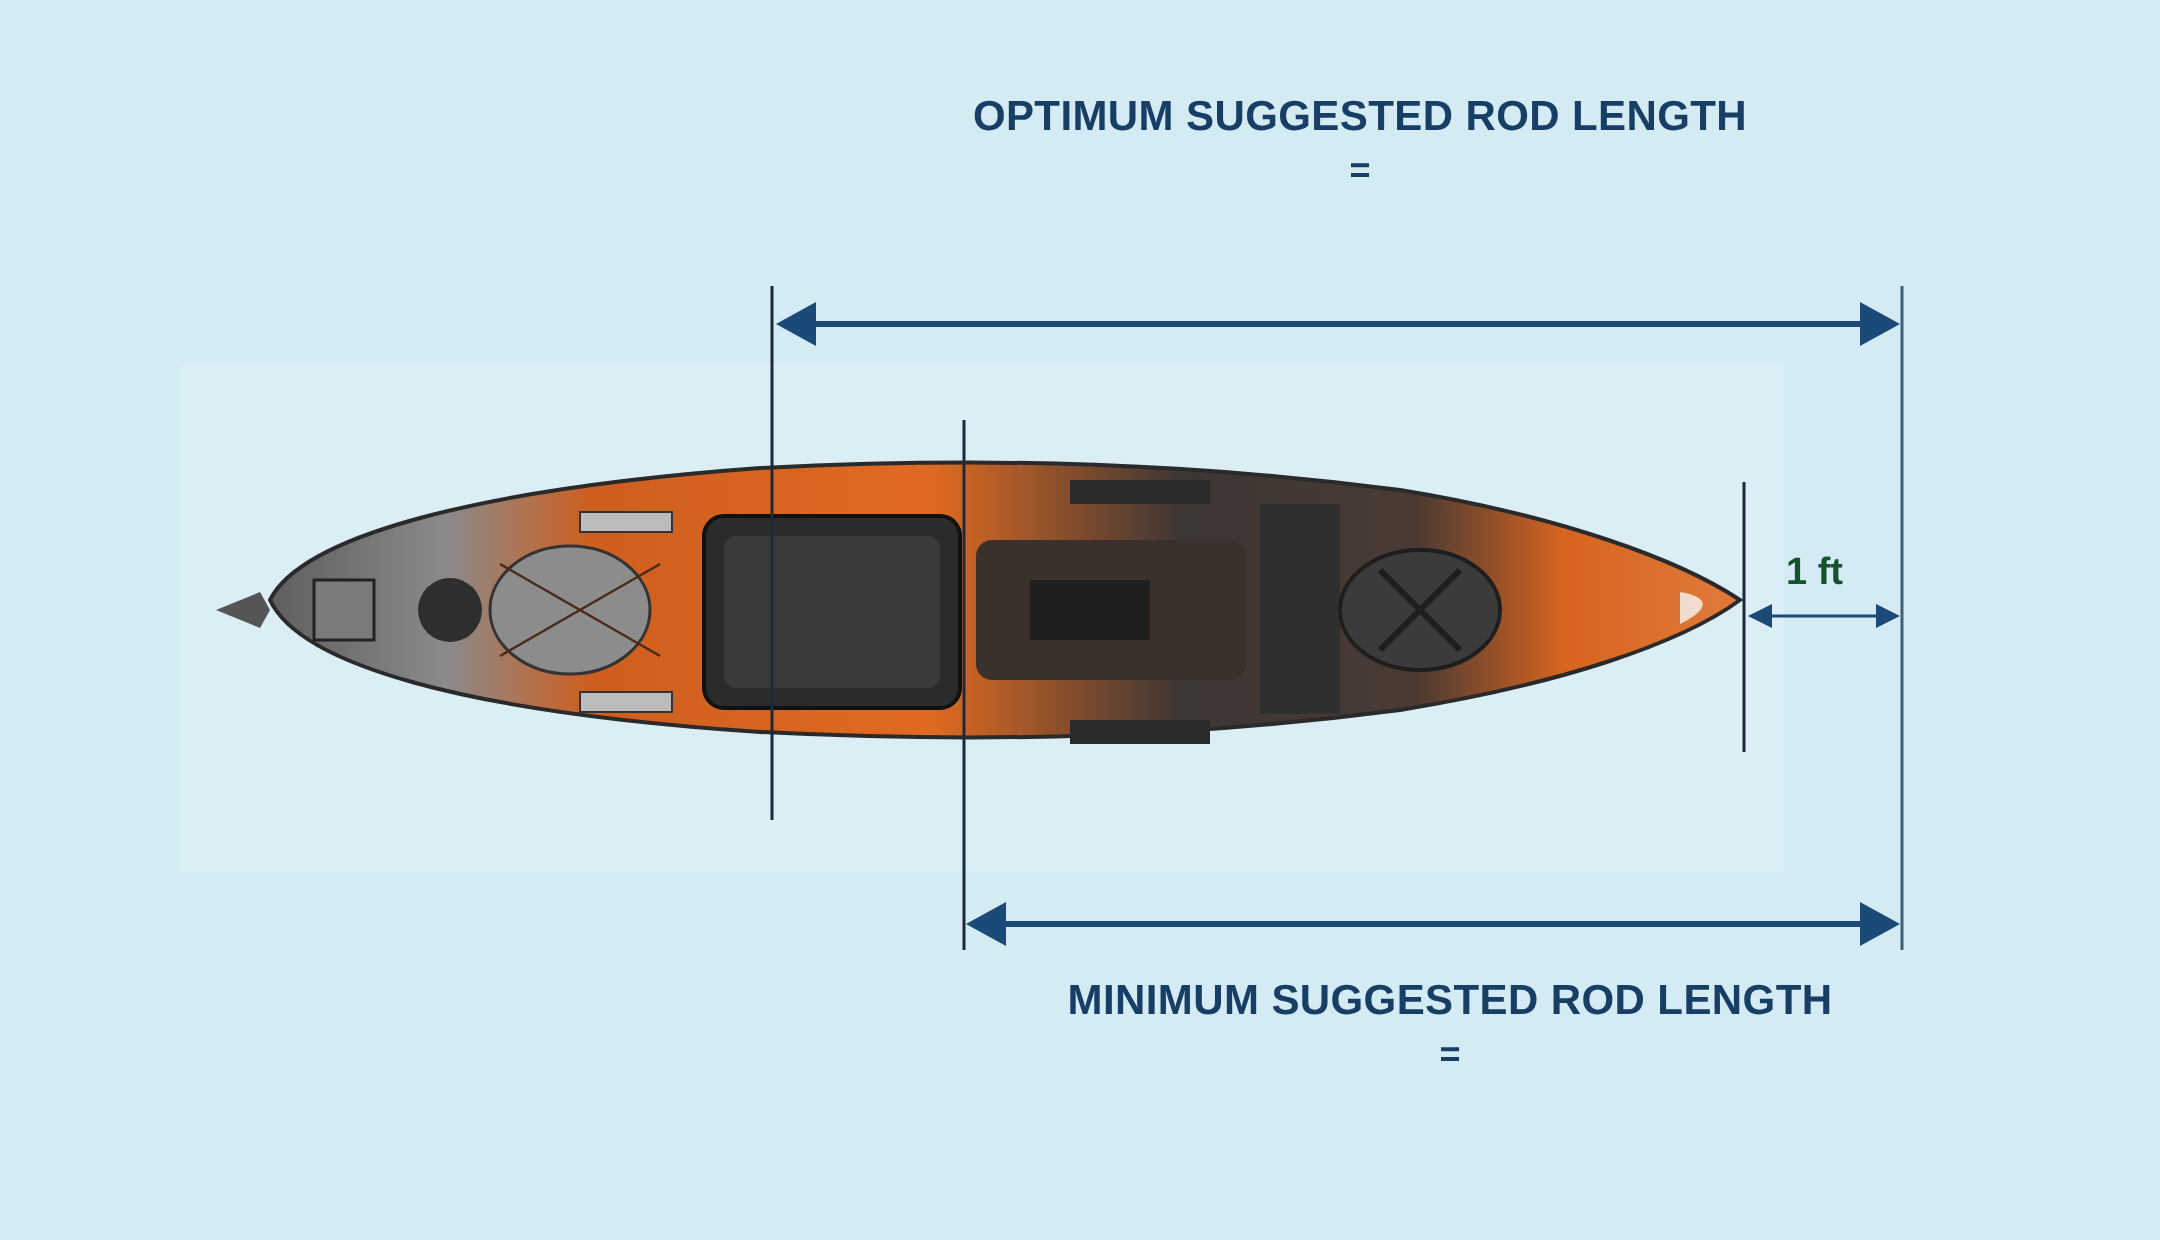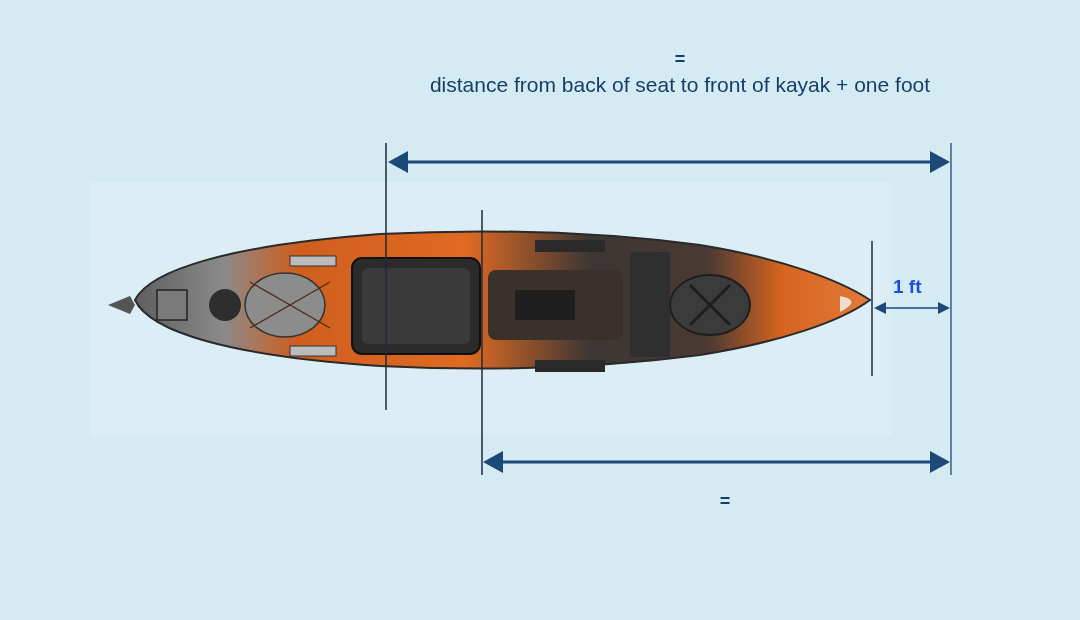--- a/index.html
+++ b/index.html
@@ -7,21 +7,21 @@
          font-family:"Liberation Sans", "DejaVu Sans", sans-serif; }
   .photo-bg { position:absolute; left:90px; top:182px; width:802px; height:254px; background:#dbeef6; }
   .title { position:absolute; text-align:center; color:#173f66; }
   .bold { font-weight:700; font-size:21px; letter-spacing:0.2px; }
   .eq { font-weight:700; font-size:18px; line-height:18px; }
   .desc { font-size:21px; }
   #top-block { left:355px; width:650px; top:46px; }
   #bottom-block { left:400px; width:650px; top:488px; }
   .title div { line-height:26px; }
   svg.overlay { position:absolute; left:0; top:0; }
-  .ft-label { position:absolute; left:893px; top:276px; font-size:19px; font-weight:700; color:#1d4ed8; }
+  .ft-label { position:absolute; left:893px; top:276px; font-size:19px; font-weight:700; color:#14532d; }
 </style>
 </head>
 <body>
 
 <div class="photo-bg"></div>
 
 <svg class="overlay" width="1080" height="620" viewBox="0 0 1080 620">
   <defs>
     <linearGradient id="hull" x1="0" y1="0" x2="1" y2="0">
       <stop offset="0" stop-color="#5e5e5e"></stop>
@@ -81,19 +81,20 @@
   <g>
     <line x1="882" y1="308" x2="942" y2="308" stroke="#1b4a78" stroke-width="1.5"></line>
     <polygon points="874,308 886,302 886,314" fill="#1b4a78"></polygon>
     <polygon points="950,308 938,302 938,314" fill="#1b4a78"></polygon>
   </g>
 </svg>
 
 <div class="ft-label">1 ft</div>
 
 <div class="title" id="top-block">
+  <div class="bold">OPTIMUM  SUGGESTED ROD LENGTH</div>
   <div class="eq">=</div>
-  <div class="desc">distance from back of seat to front of kayak + one foot</div>
 </div>
 
 <div class="title" id="bottom-block">
+  <div class="bold">MINIMUM SUGGESTED ROD LENGTH</div>
   <div class="eq">=</div>
 </div>
 
 </body></html>

